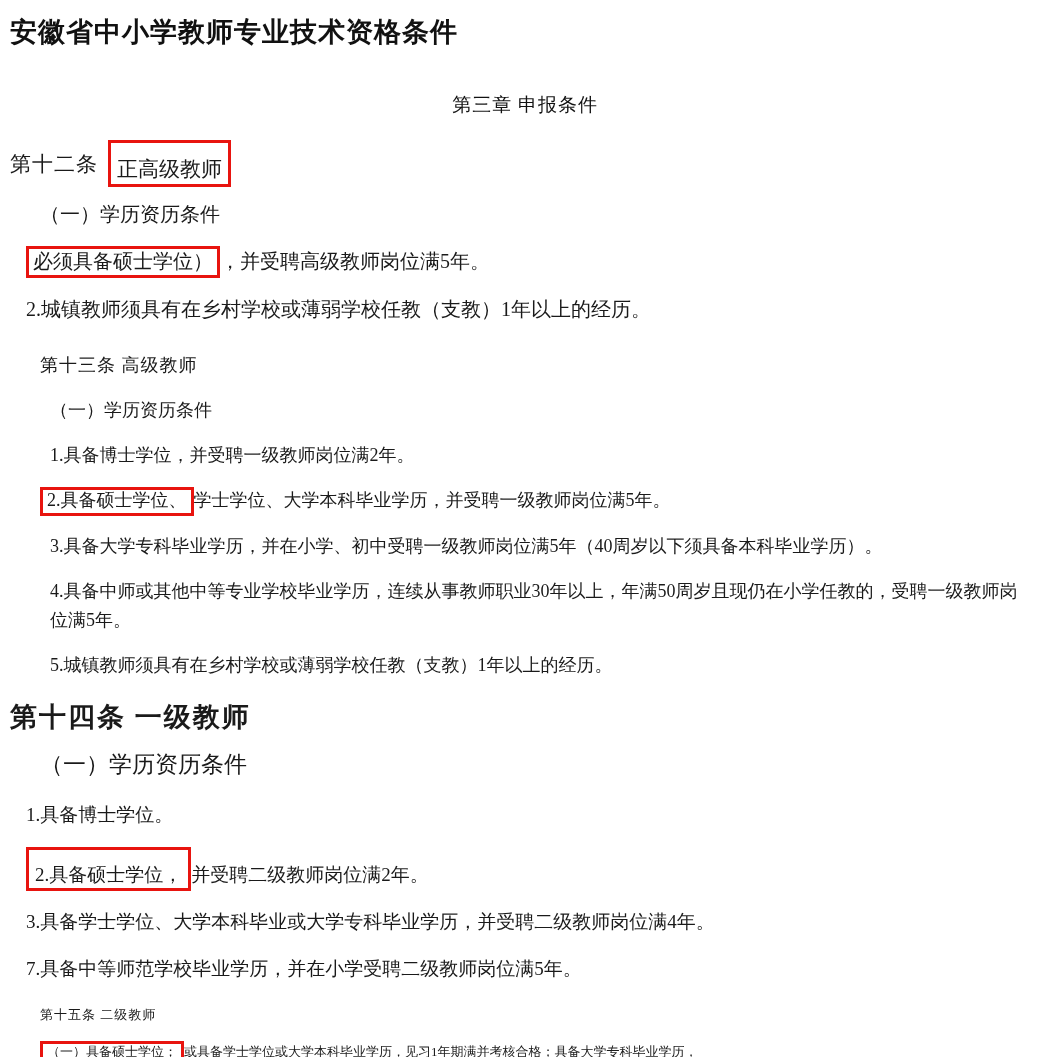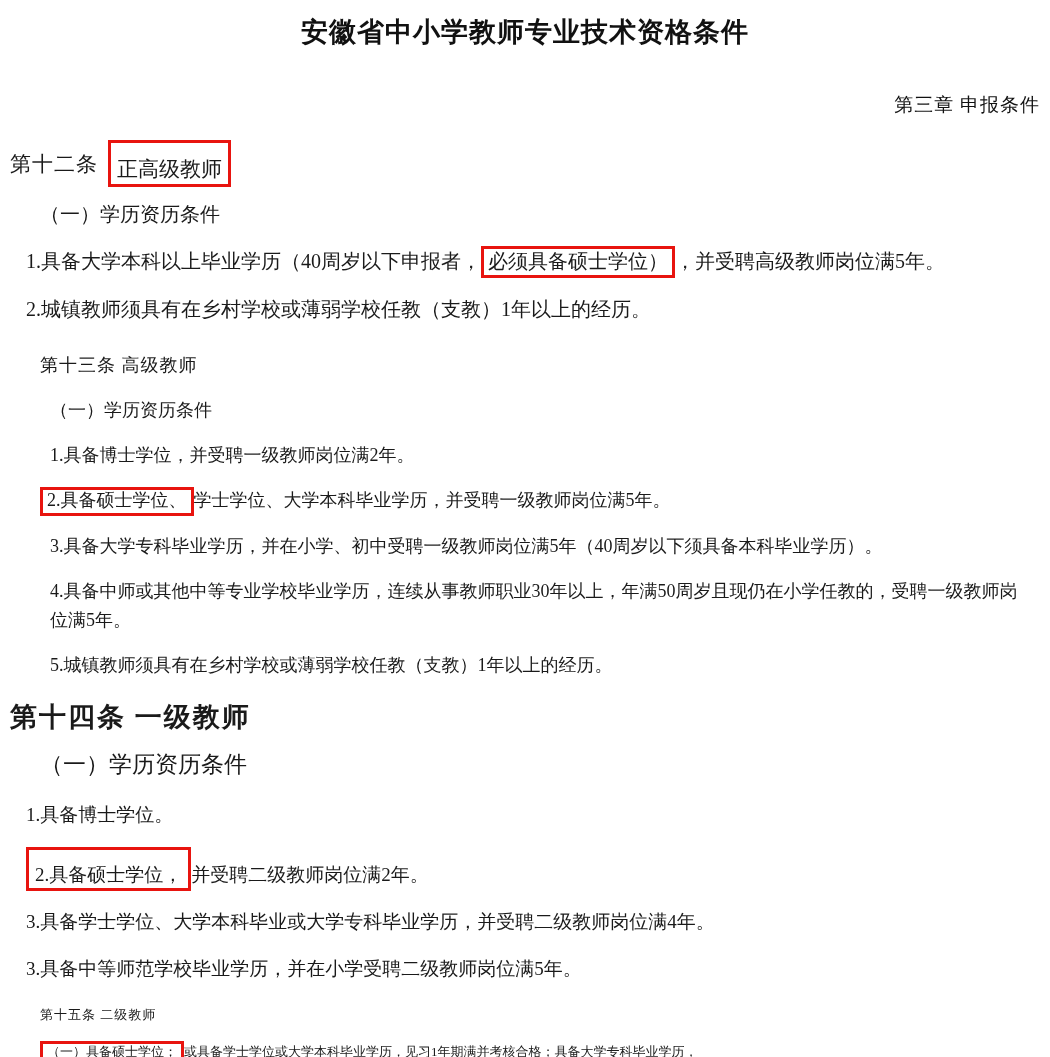--- a/index.html
+++ b/index.html
@@ -16,30 +16,29 @@
     overflow: hidden;
   }
   .page {
     position: relative;
     width: 1050px;
     height: 1057px;
     box-sizing: border-box;
     padding: 0 10px;
   }
   .doc-title {
-    text-align: center;
     font-size: 27px;
     font-weight: bold;
     letter-spacing: 1px;
     margin-top: 14px;
     margin-bottom: 0;
     color: #111;
   }
   .chapter {
-    text-align: right;
+    text-align: center;
     font-size: 19px;
     margin-top: 42px;
     letter-spacing: 1px;
     color: #111;
   }
   .p {
     font-size: 20px;
     line-height: 1.55;
     margin: 16px;
     color: #1a1a1a;
@@ -109,21 +108,20 @@
 
   <div class="art12-head">
     <span class="lbl">第十二条</span>
     <span style="display:inline-block;width:10px;"></span>
     <span class="hl">正高级教师</span>
   </div>
 
   <div class="p indent1 mt12">（一）学历资历条件</div>
 
   <div class="p mt12 row">
-    <span>1.具备大学本科以上毕业学历（40周岁以下申报者，</span>
     <span class="hl-tight">必须具备硕士学位）</span>
     <span>，并受聘高级教师岗位满5年。</span>
   </div>
 
   <div class="p mt10">2.城镇教师须具有在乡村学校或薄弱学校任教（支教）1年以上的经历。</div>
 
   <div class="sec13">
     <div class="p sec13-head indent1 mt26">第十三条  高级教师</div>
     <div class="p indent2 mt12">（一）学历资历条件</div>
 
@@ -144,21 +142,21 @@
     <div class="p indent1 mt12" style="font-size:23px;">（一）学历资历条件</div>
 
     <div class="p mt12">1.具备博士学位。</div>
 
     <div class="p mt10 row">
       <span class="hl">2.具备硕士学位，</span>
       <span>并受聘二级教师岗位满2年。</span>
     </div>
 
     <div class="p mt10">3.具备学士学位、大学本科毕业或大学专科毕业学历，并受聘二级教师岗位满4年。</div>
-    <div class="p mt10">3.具备中等师范学校毕业学历，并在小学受聘二级教师岗位满5年。</div>
+    <div class="p mt10">7.具备中等师范学校毕业学历，并在小学受聘二级教师岗位满5年。</div>
   </div>
 
   <div class="sec15">
     <div class="p sec15-head indent1 mt20">第十五条  二级教师</div>
 
     <div class="p indent1 mt8 row">
       <span class="hl-tight">（一）具备硕士学位；</span>
       <span>或具备学士学位或大学本科毕业学历，见习1年期满并考核合格；具备大学专科毕业学历，</span>
     </div>
 

